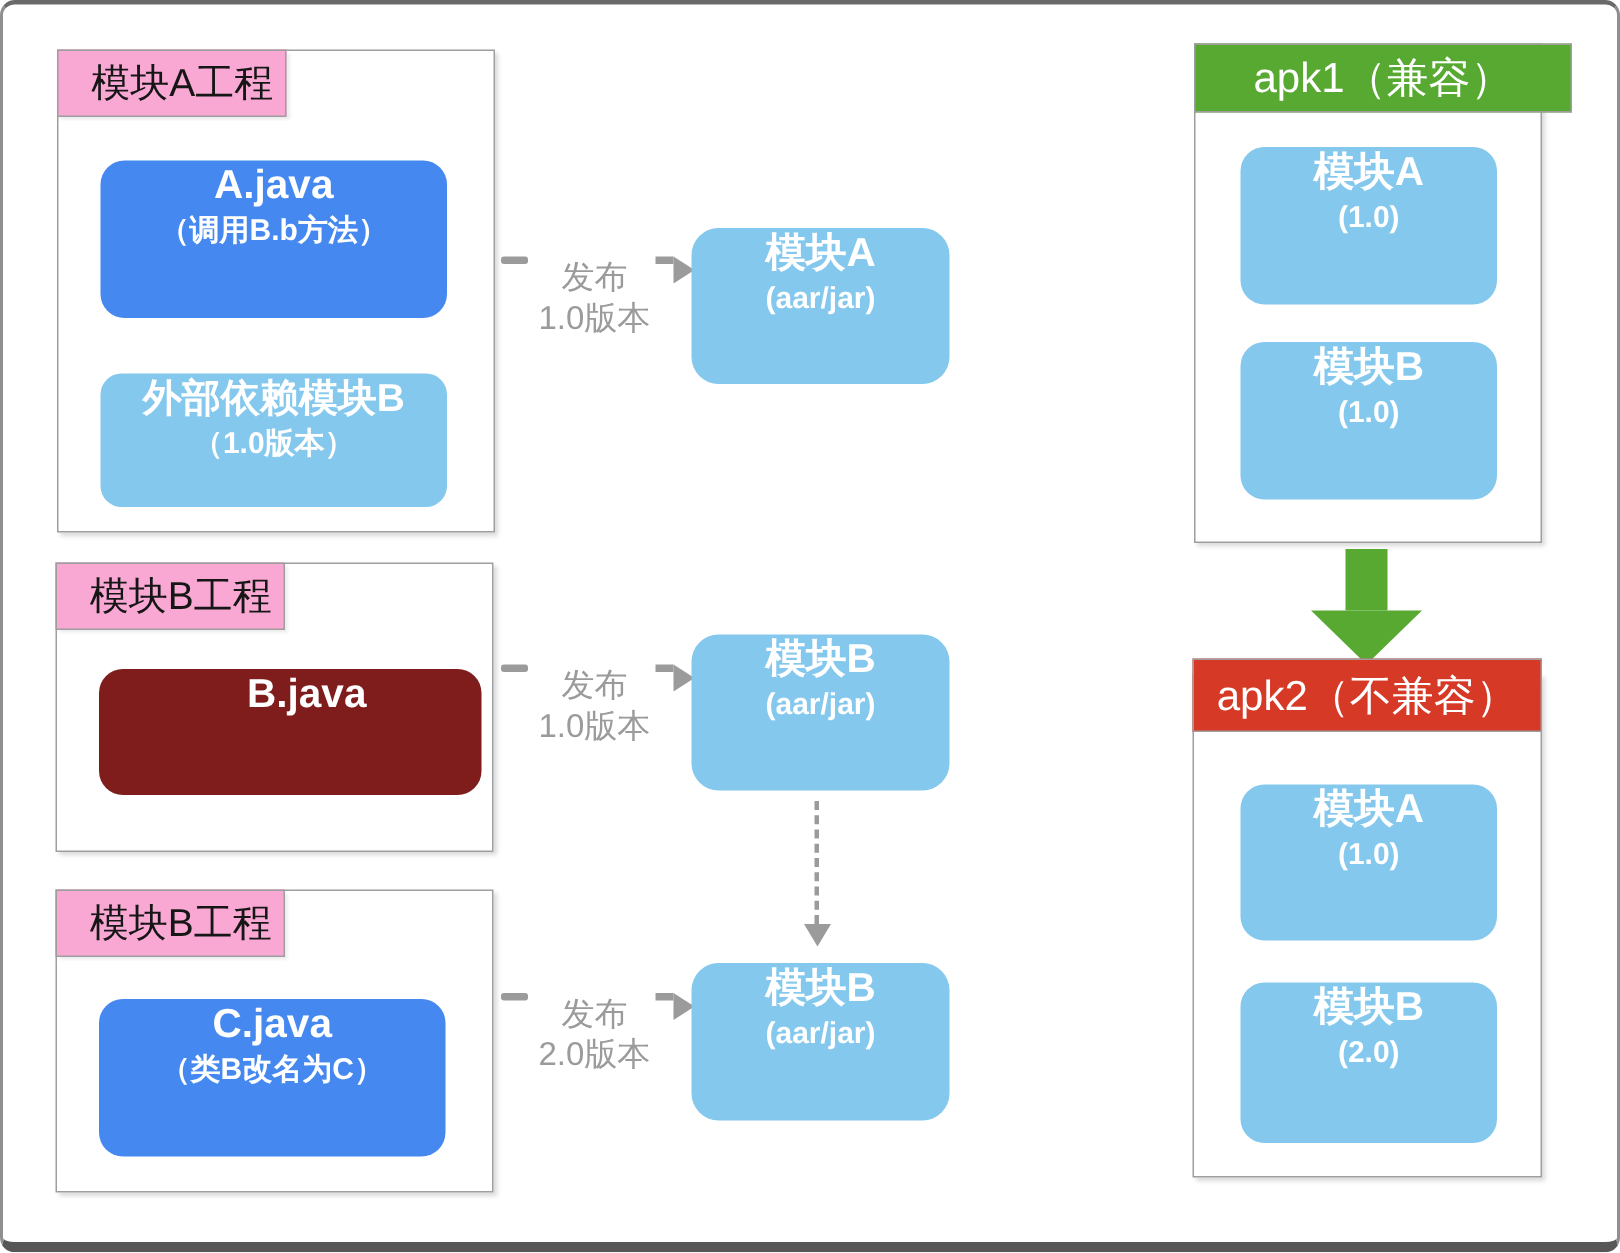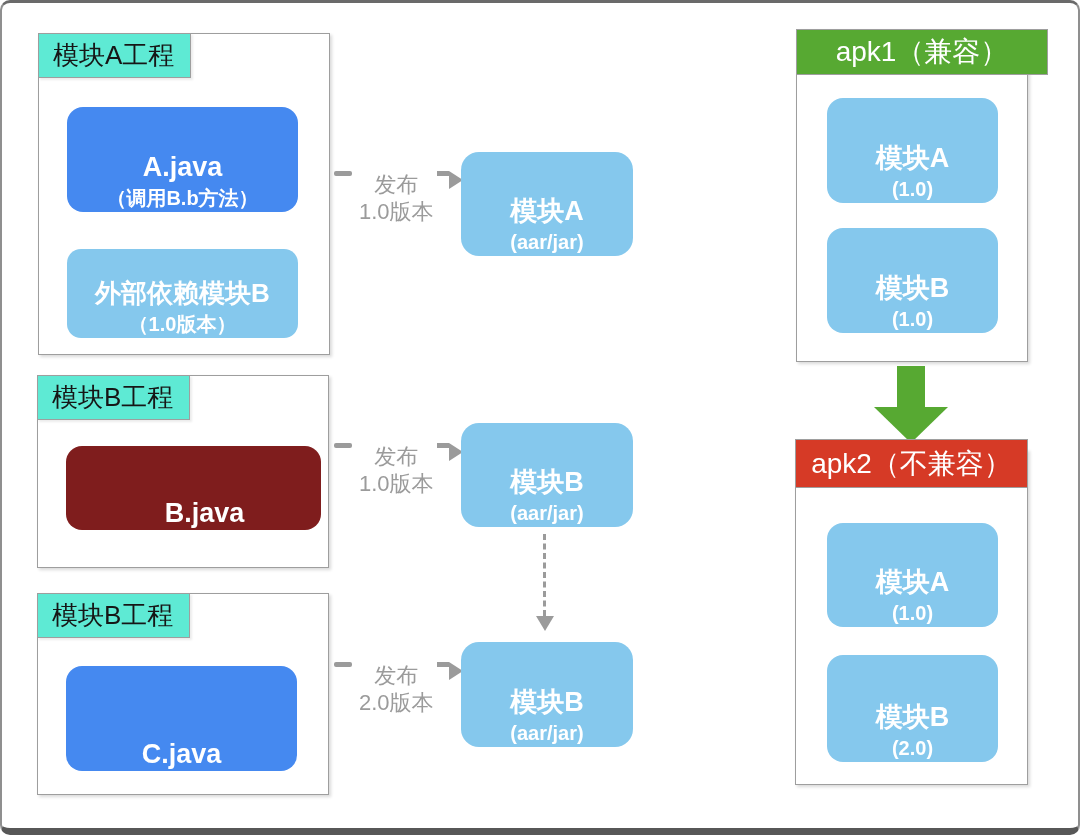--- a/index.html
+++ b/index.html
@@ -4,25 +4,25 @@
 <style>
   html,body{margin:0;padding:0;background:#fff;}
   .stage{
     position:relative;width:1080px;height:835px;background:#ffffff;
     box-sizing:border-box;border-radius:10px;overflow:hidden;
     border-top:3px solid #6a6a6a;border-left:2px solid #8f8f8f;
     border-right:2px solid #8f8f8f;border-bottom:7px solid #575757;
     font-family:"Liberation Sans","DejaVu Sans",sans-serif;
   }
   .project{position:absolute;background:#fff;border:1px solid #9e9e9e;box-shadow:2px 2px 3px rgba(0,0,0,.15);box-sizing:border-box;}
-  .plabel{position:absolute;background:#5eead4;border:1px solid #9e9e9e;box-sizing:border-box;
+  .plabel{position:absolute;background:#f9a8d4;border:1px solid #9e9e9e;box-sizing:border-box;
     display:flex;align-items:center;padding-left:14px;font-size:26px;font-weight:500;color:#161616;
-    box-shadow:2px 2px 2px rgba(0,0,0,.08);}
+    box-shadow:2px 2px 2px rgba(0,0,0,.08);justify-content:center;}
   .block{position:absolute;border-radius:16px;color:#fff;display:flex;flex-direction:column;
-    align-items:center;justify-content:flex-end;text-align:center;font-weight:bold;}
+    align-items:center;justify-content:flex-start;text-align:center;font-weight:bold;}
   .block .t{font-size:27px;line-height:33px;}
   .block .s{font-size:20px;line-height:28px;}
   .artifact{border-radius:18px;}
   .pub{position:absolute;height:64px;display:flex;align-items:flex-start;color:#9b9b9b;}
   .pub .dash{width:18px;height:5px;background:#9b9b9b;border-radius:2px;}
   .pub .txt{font-size:22px;line-height:27px;text-align:center;margin:0 3px 0 7px;white-space:nowrap;}
   .pub .shaft{width:12px;height:5px;background:#9b9b9b;}
   .pub .head{width:0;height:0;border-top:9px solid transparent;border-bottom:9px solid transparent;border-left:14px solid #9b9b9b;}
   .dashed-line{position:absolute;width:0;border-left:3px dashed #9b9b9b;}
   .dashed-head{position:absolute;width:0;height:0;border-left:9px solid transparent;border-right:9px solid transparent;border-top:15px solid #9b9b9b;}
@@ -57,20 +57,21 @@
   <div class="block" style="left: 64px; top: 443px; width: 233px; height: 84px; background-color: #7f1d1d; padding-left: 22px;">
     <div class="t">B.java</div>
   </div>
 
   <div class="project" style="left:35px;top:590px;width:292px;height:202px;"></div>
   <div class="plabel" style="left:35px;top:590px;width:153px;height:45px;">
     <span>模块B工程</span>
   </div>
   <div class="block" style="left: 64px; top: 663px; width: 231px; height: 105px; background-color: rgb(69, 137, 240);">
     <div class="t">C.java</div>
+    <div class="s">（类B改名为C）</div>
   </div>
 
   <div class="pub" style="left:332px;top:168px;">
     <div class="dash"></div>
     <div class="txt">
       <div>发布</div>
       <div>1.0版本</div>
     </div>
     <div class="shaft"></div>
     <div class="head"></div>

